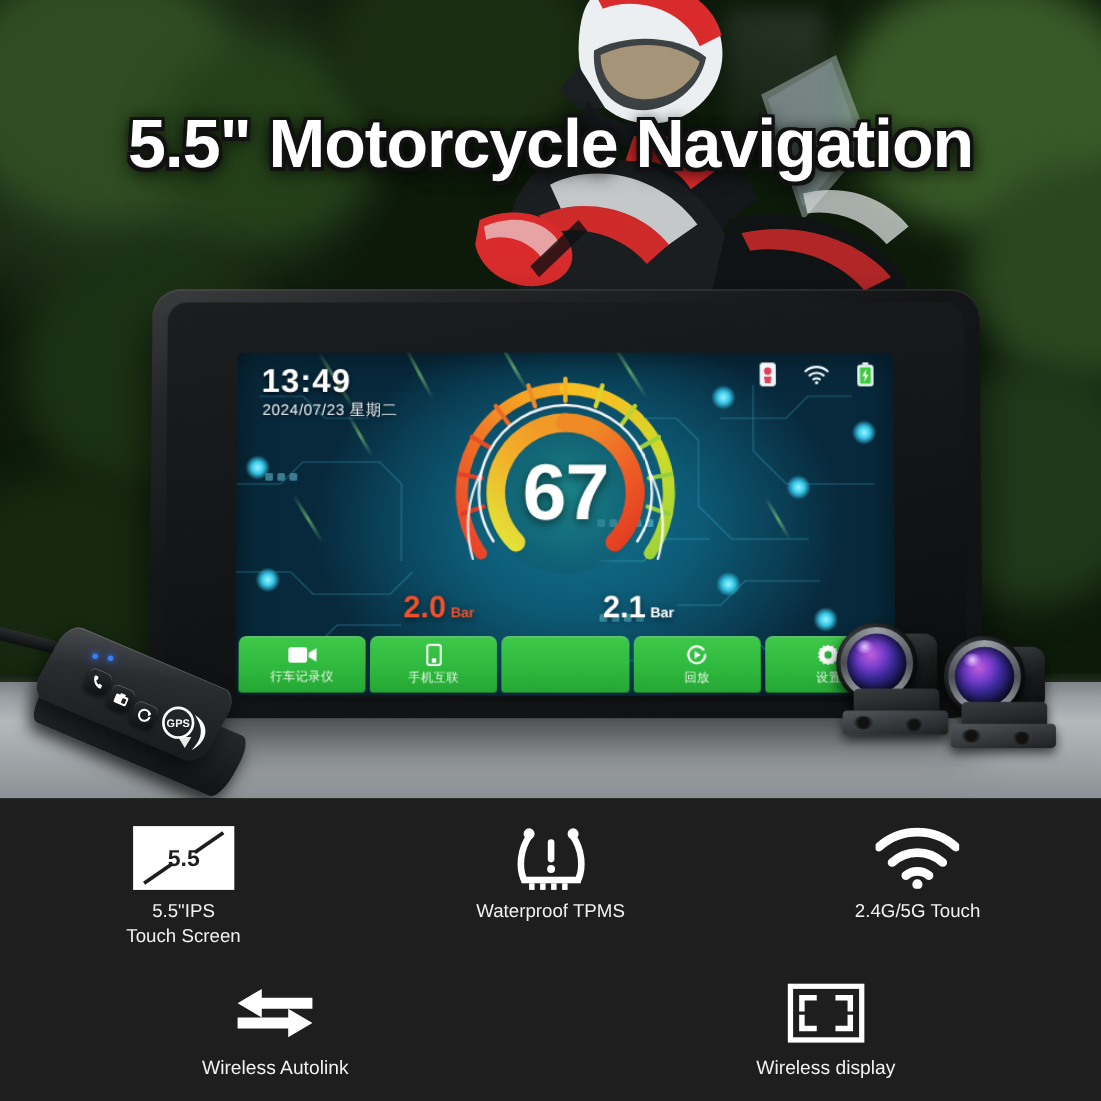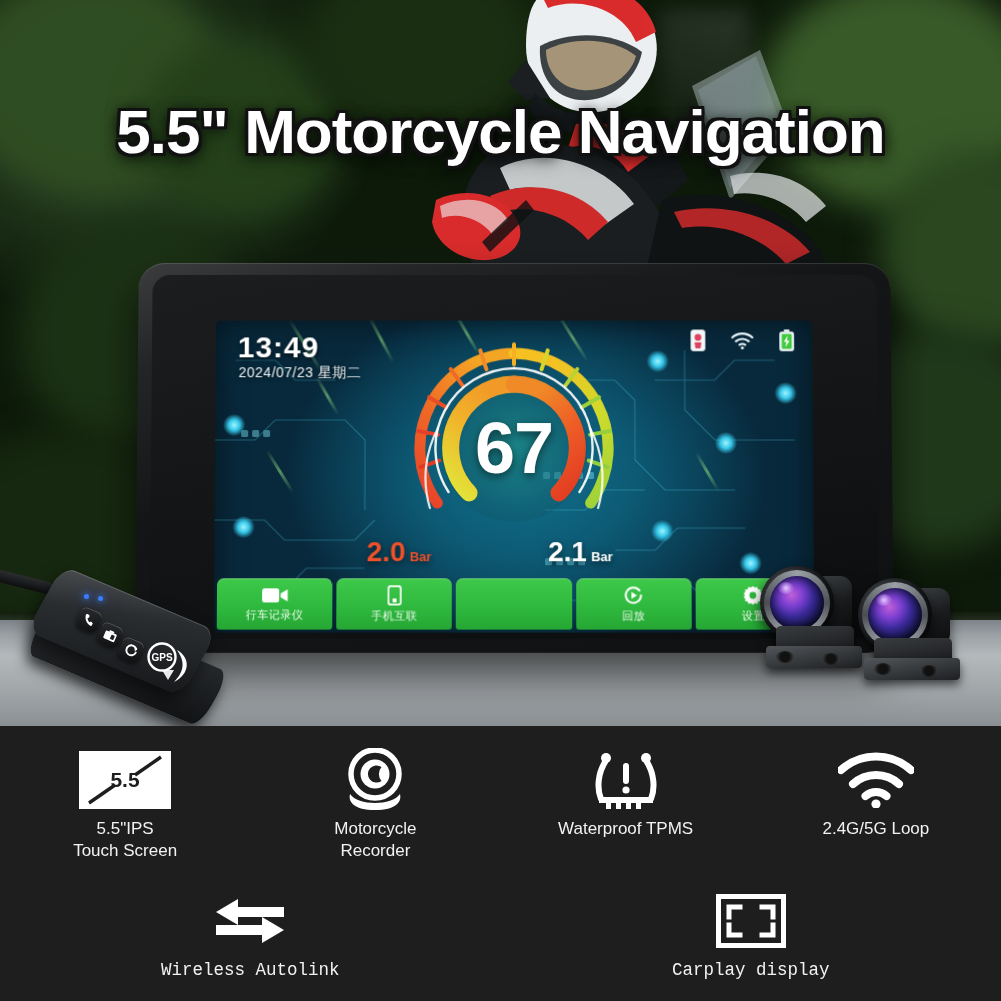--- a/index.html
+++ b/index.html
@@ -157,21 +157,21 @@
 
   
   .features {
     position:absolute; left:0; top:726px; width:1001px; height:275px;
     background: #1e1e1e;
   }
   .frow { position:absolute; left:0; width:1001px; display:flex; }
   .fcell { flex:1; display:flex; flex-direction:column; align-items:center; justify-content:flex-start; }
   .ficon { height:64px; display:flex; align-items:center; justify-content:center; }
   .flabel { color:#f2f2f2; font-size:17px; line-height:1.28; text-align:center; margin-top:6px; white-space:pre-line; }
-  .f2 .flabel { font-size:17.5px;font-family:Liberation Mono, monospace; }
+  .f2 .flabel { font-size:17.5px; }
 
   svg { display:block; }
 </style>
 </head>
 <body>
 
 <div id="stage">
 
   <div class="hero">
 
@@ -479,32 +479,20 @@
             <rect x="2" y="2" width="92" height="58" fill="#ffffff"></rect>
             <path d="M12 54 L38 36" stroke="#1e1e1e" stroke-width="3.4"></path>
             <path d="M58 26 L84 8" stroke="#1e1e1e" stroke-width="3.4"></path>
             <text x="48" y="38" font-family="Liberation Sans, sans-serif" font-size="21" font-weight="bold" fill="#1e1e1e" text-anchor="middle">5.5</text>
           </svg>
         </div>
         <div class="flabel">5.5"IPS
 Touch Screen</div>
       </div>
 
-      <div class="fcell">
-        <div class="ficon">
-          <svg width="70" height="64" viewBox="0 0 70 64">
-            <circle cx="35" cy="26" r="24" fill="none" stroke="#fff" stroke-width="5.5"></circle>
-            <circle cx="35" cy="26" r="14.5" fill="#fff"></circle>
-            <path d="M41.5 19 A8.6 8.6 0 1 0 41.5 33 A10.6 10.6 0 0 1 41.5 19 Z" fill="#1e1e1e"></path>
-            <path d="M10 46 C 18 58 52 58 60 46 C 62 54 56 62 35 62 C 14 62 8 54 10 46 Z" fill="#fff"></path>
-          </svg>
-        </div>
-        <div class="flabel">Motorcycle
-Recorder</div>
-      </div>
 
       <div class="fcell">
         <div class="ficon">
           <svg width="66" height="58" viewBox="0 0 66 58">
             <path d="M14 8 C 4 22 4 38 8 48" stroke="#fff" stroke-width="6" fill="none" stroke-linecap="round"></path>
             <path d="M52 8 C 62 22 62 38 58 48" stroke="#fff" stroke-width="6" fill="none" stroke-linecap="round"></path>
             <circle cx="13" cy="7" r="5" fill="#fff"></circle>
             <circle cx="53" cy="7" r="5" fill="#fff"></circle>
             <rect x="6" y="46" width="54" height="6" fill="#fff"></rect>
             <rect x="13" y="52" width="5" height="6" fill="#fff"></rect>
@@ -520,21 +508,21 @@
 
       <div class="fcell">
         <div class="ficon">
           <svg width="76" height="56" viewBox="0 0 76 56">
             <path d="M3 18 A 52 52 0 0 1 73 18" stroke="#fff" stroke-width="8" fill="none" stroke-linecap="round"></path>
             <path d="M15 32 A 34 34 0 0 1 61 32" stroke="#fff" stroke-width="8" fill="none" stroke-linecap="round"></path>
             <path d="M27.5 44 A 16 16 0 0 1 48.5 44" stroke="#fff" stroke-width="8" fill="none" stroke-linecap="round"></path>
             <circle cx="38" cy="52" r="4.6" fill="#fff"></circle>
           </svg>
         </div>
-        <div class="flabel">2.4G/5G Loop</div>
+        <div class="flabel">2.4G/5G Touch</div>
       </div>
 
     </div>
 
     <div class="frow f2" style="top:163px;">
 
       <div class="fcell">
         <div class="ficon">
           <svg width="76" height="52" viewBox="0 0 76 52">
             <path d="M26 4 L26 12 L72 12 L72 22 L26 22 L26 30 L4 17 Z" fill="#fff"></path>
@@ -547,21 +535,21 @@
       <div class="fcell">
         <div class="ficon">
           <svg width="70" height="54" viewBox="0 0 70 54">
             <rect x="2.5" y="2.5" width="65" height="49" fill="none" stroke="#fff" stroke-width="5"></rect>
             <path d="M13 13 L24 13 M13 13 L13 23" stroke="#fff" stroke-width="5" stroke-linecap="square"></path>
             <path d="M57 13 L46 13 M57 13 L57 23" stroke="#fff" stroke-width="5" stroke-linecap="square"></path>
             <path d="M13 41 L24 41 M13 41 L13 31" stroke="#fff" stroke-width="5" stroke-linecap="square"></path>
             <path d="M57 41 L46 41 M57 41 L57 31" stroke="#fff" stroke-width="5" stroke-linecap="square"></path>
           </svg>
         </div>
-        <div class="flabel">Carplay display</div>
+        <div class="flabel">Wireless display</div>
       </div>
 
 
 
     </div>
   </div>
 
 </div>
 
 </body></html>

